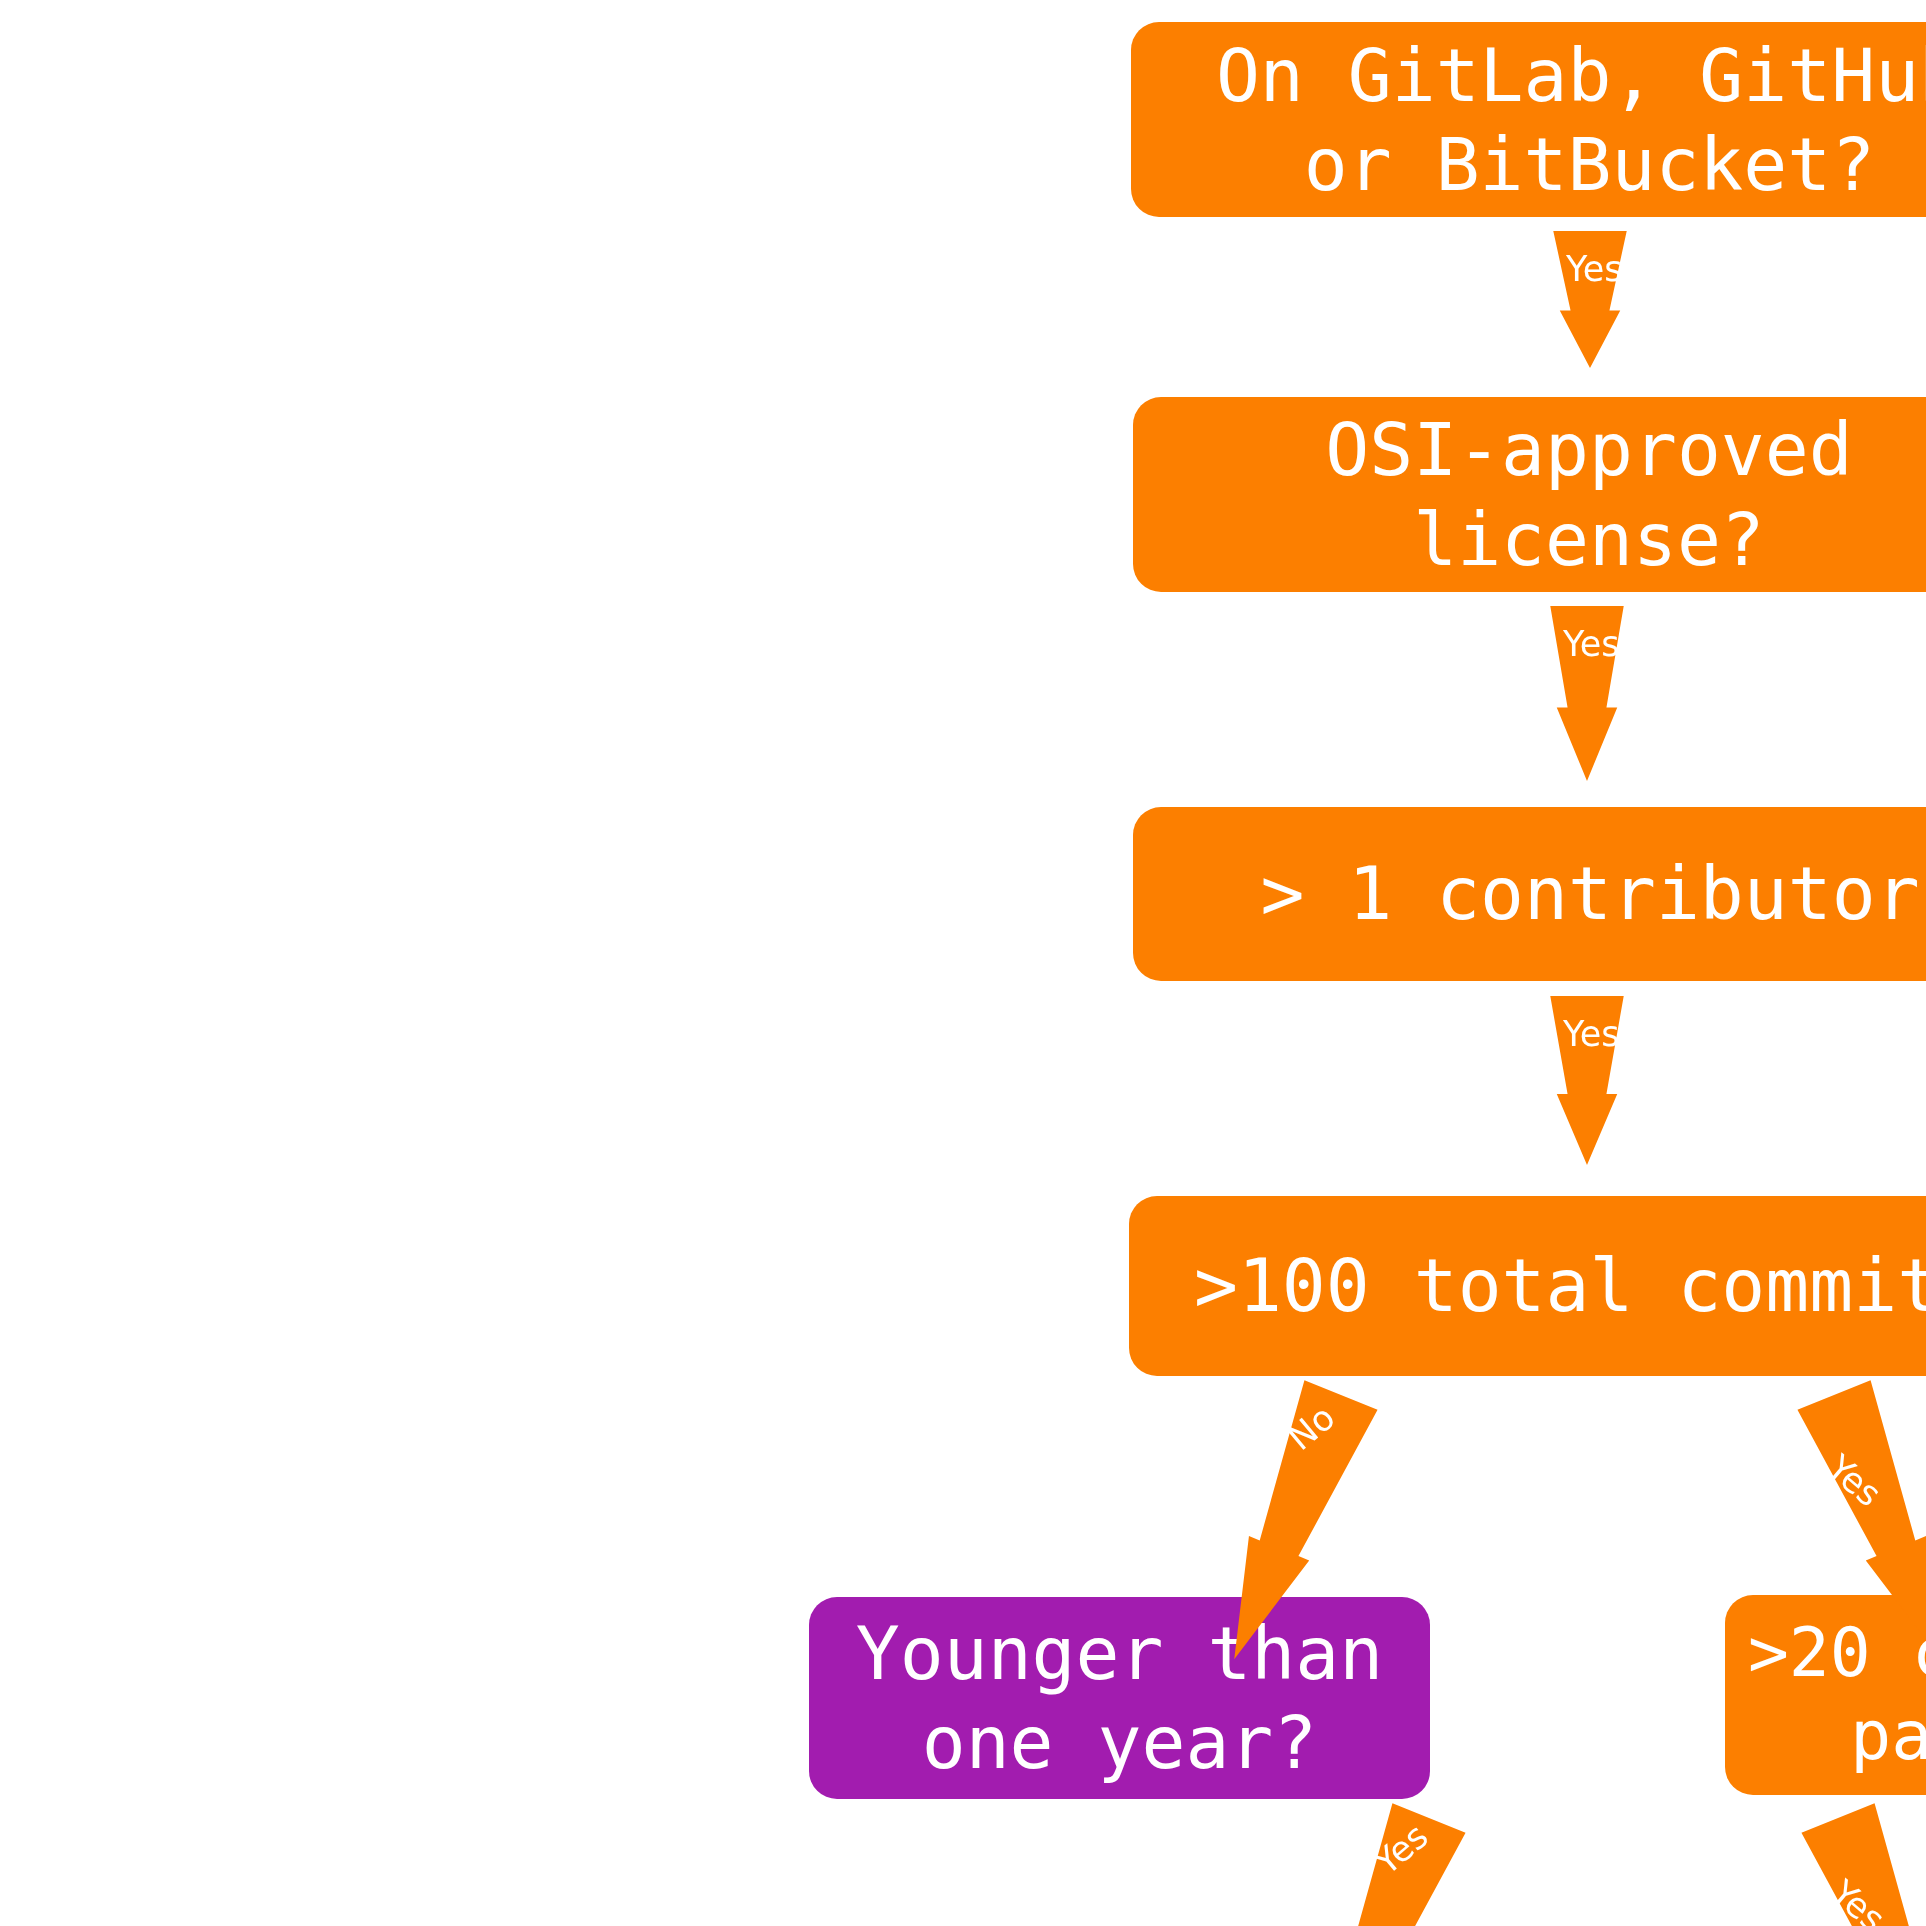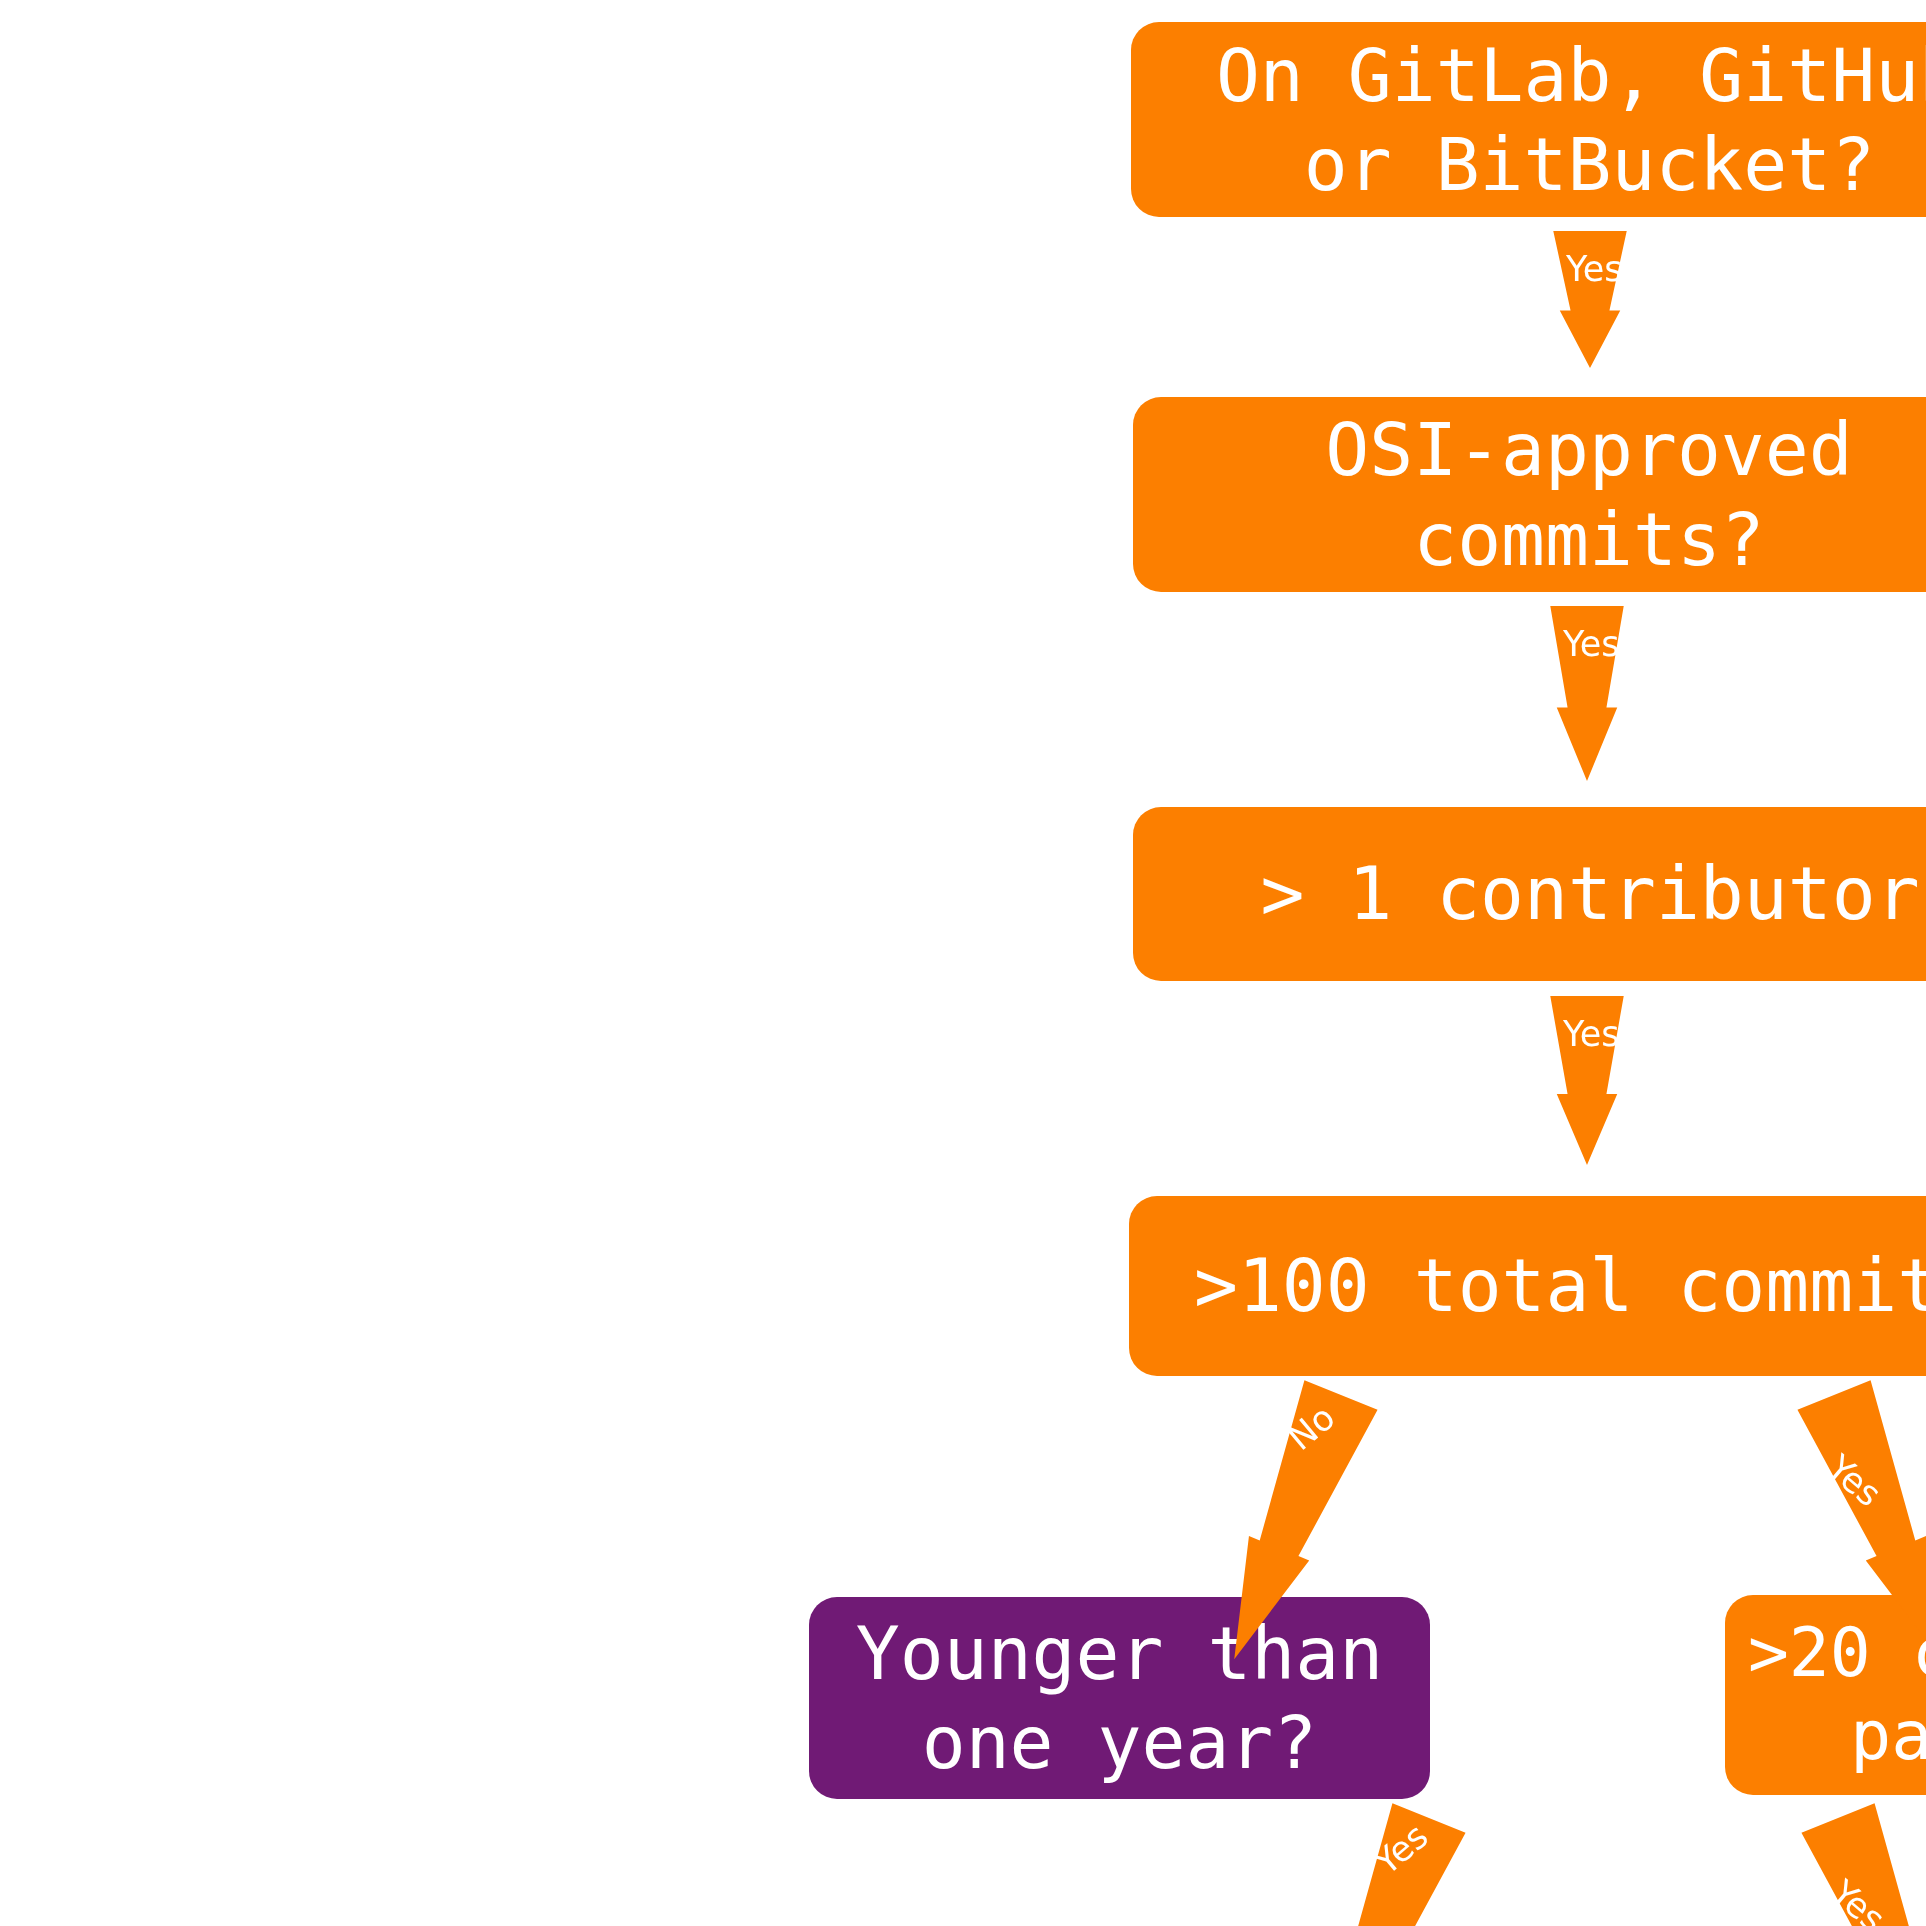--- a/index.html
+++ b/index.html
@@ -48,24 +48,24 @@
     pointer-events: none;
   }
 </style>
 </head>
 <body>
 
 <div id="canvas">
     <div class="node node-orange" style="left: 1131px; top: 22.3px; width: 917px; height: 195px; background: rgb(252, 127, 0); font-size: 73px;"><span>On GitLab, GitHub
 or BitBucket?</span></div>
     <div class="node node-orange" style="left: 1133px; top: 397px; width: 912px; height: 195px; background: rgb(252, 127, 0); font-size: 73px;"><span>OSI-approved
-commits?</span></div>
+license?</span></div>
     <div class="node node-orange" style="left: 1133px; top: 807px; width: 914px; height: 174px; background: rgb(252, 127, 0); font-size: 73px;"><span>&gt; 1 contributor</span></div>
     <div class="node node-orange" style="left: 1129px; top: 1196px; width: 921px; height: 180px; background: rgb(252, 127, 0); font-size: 73px;"><span>&gt;100 total commits</span></div>
-    <div class="node node-orange" style="left: 809px; top: 1597px; width: 621px; height: 202px; background: #701a75; font-size: 73px;"><span>Younger than
+    <div class="node node-orange" style="left: 809px; top: 1597px; width: 621px; height: 202px; background: #a21caf; font-size: 73px;"><span>Younger than
 one year?</span></div>
     <div class="node node-orange" style="left: 1725px; top: 1595px; width: 619px; height: 200px; background: rgb(252, 127, 0); font-size: 68px;"><span>&gt;20 commits in
 past year</span></div>
     <div class="edge" style="left: 1536px; top: 231px; width: 108px; height: 137px;">
       <svg width="108" height="137" viewBox="0 0 100 100" preserveAspectRatio="none">
         <path d="M 16,0 L 84,0 L 68,58 L 78,58 L 50,100 L 22,58 L 32,58 Z" fill="#fc7f00"></path>
       </svg>
       <div class="edge-label" style="left: 30px; top: 21px;">Yes</div>
     </div>
     <div class="edge" style="left: 1533px; top: 606px; width: 108px; height: 175px;">

